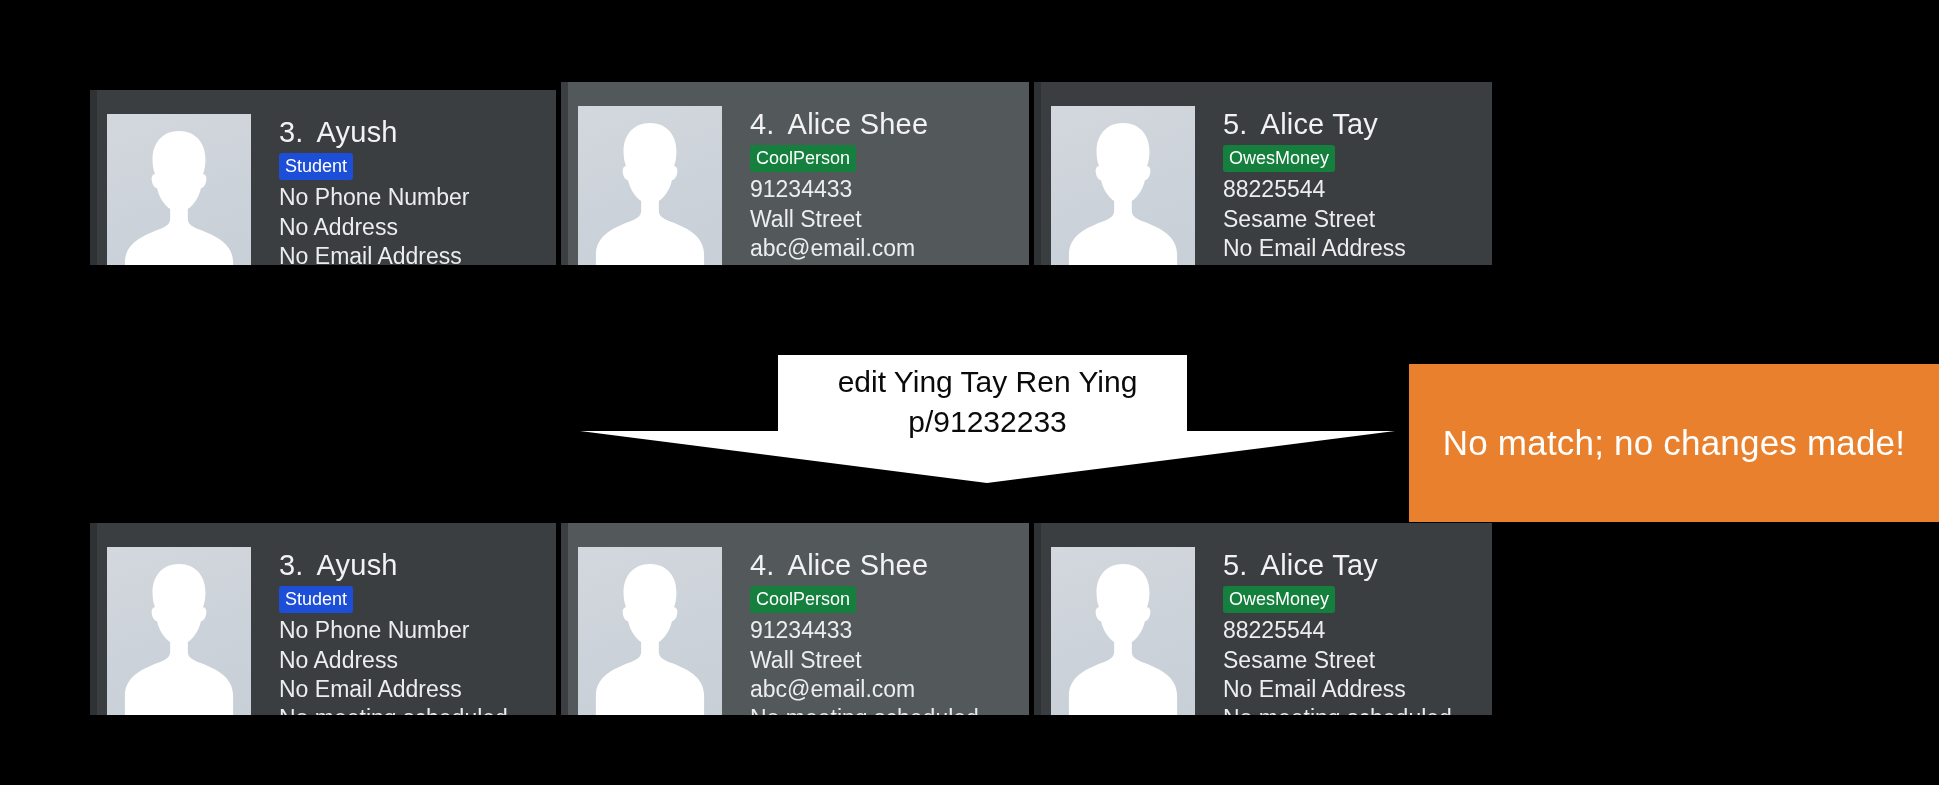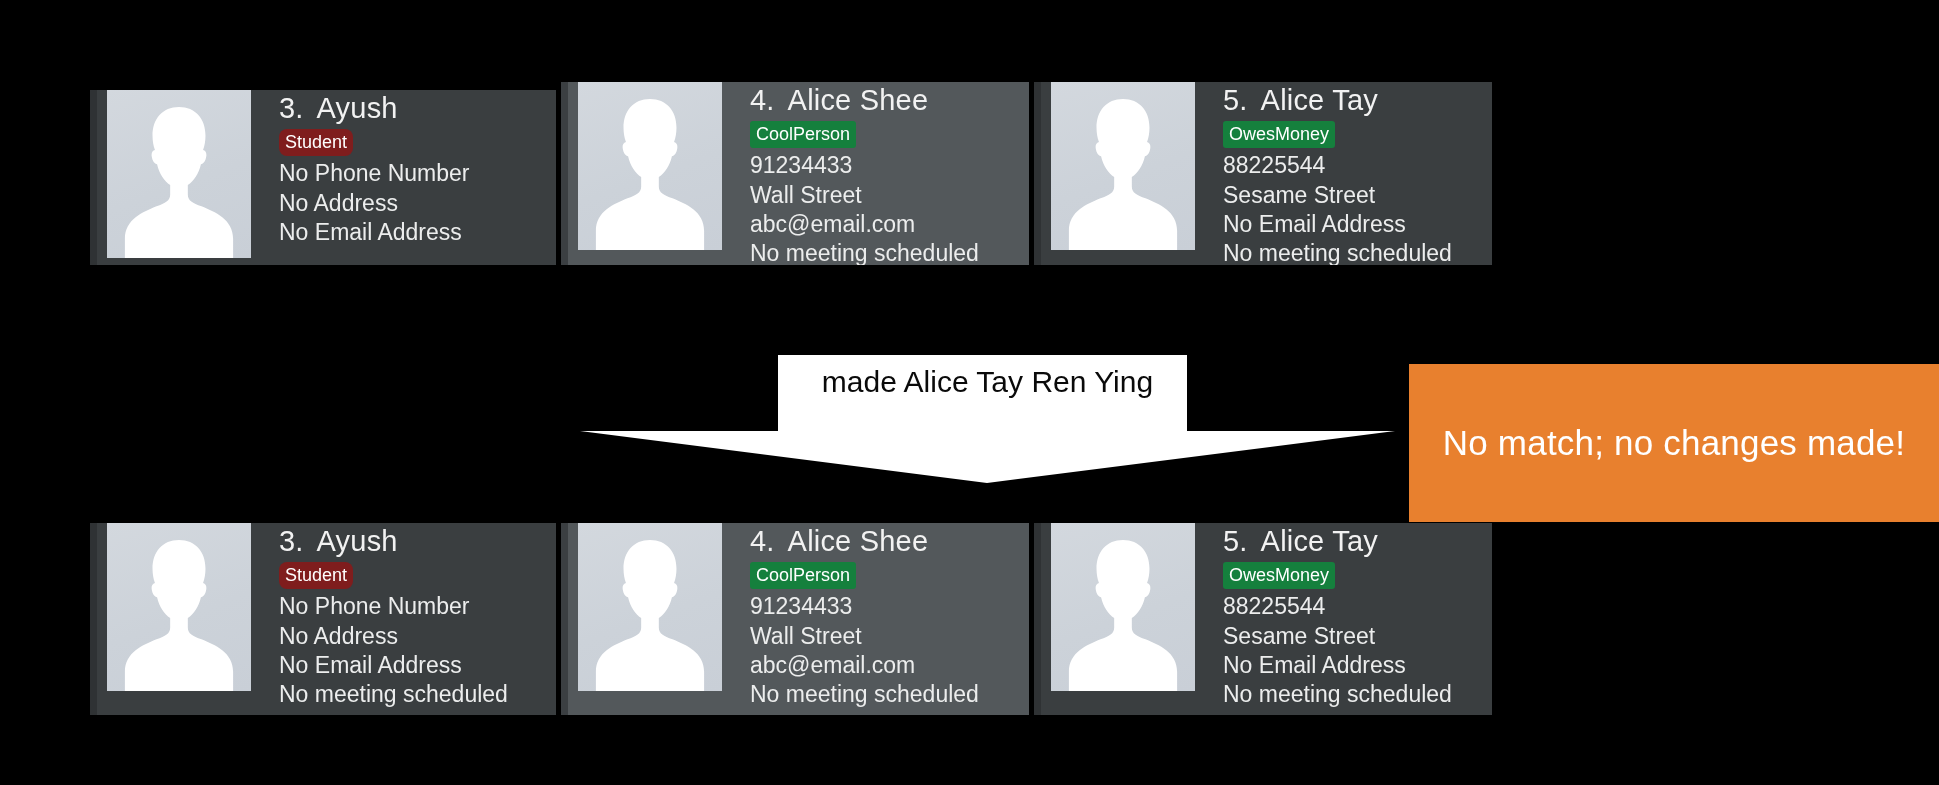--- a/index.html
+++ b/index.html
@@ -30,20 +30,21 @@
     flex: 0 0 7px;
   }
   .card-inner {
     display: flex;
     align-items: flex-start;
     flex: 1 1 auto;
     min-width: 0;
     height: 100%;
     padding-left: 10px;
     box-sizing: border-box;
+    margin-top: 24px;
   }
 
   
   .avatar {
     flex: 0 0 auto;
     width: 144px;
     height: 168px;
     background: linear-gradient(160deg, #d3d8de 0%, #ccd2d9 55%, #c9cfd7 100%);
     position: relative;
     overflow: hidden;
@@ -72,21 +73,21 @@
   .tag {
     display: inline-block;
     font-size: 18px;
     line-height: 1;
     padding: 4px 6px 5px 6px;
     color: #ffffff;
     border-radius: 3px;
     white-space: nowrap;
     vertical-align: top;
   }
-  .tag.red   { background: #7f1d1d; border-radius: 8px; }
+  .tag.red   { background: #1d4ed8; }
   .tag.black { background: #15803d; }
 
   .field {
     color: #eceded;
     font-size: 23px;
     line-height: 1.27;
     white-space: nowrap;
   }
 
   
@@ -204,21 +205,22 @@
   </div>
 
 </div>
 
 <div id="flow-arrow">
   <svg viewBox="0 0 825 130" preserveAspectRatio="none" aria-hidden="true">
     <polygon fill="#ffffff" points="203,0 612,0 612,76 820,76 412,128 5,76 203,76"></polygon>
   </svg>
 </div>
 <div class="arrow-text">
-  <div>made Alice Tay Ren Ying</div>
+  <div>edit Ying Tay Ren Ying</div>
+  <div>p/91232233</div>
 </div>
 
 <div id="status-banner">
   <span class="status-text">No match; no changes made!</span>
 </div>
 
 <div>
 
   <div class="card" style="left:90px; top:523px; width:466px; height:192px; background:#3a3e40;">
     <div class="card-accent" style="background:#2f3234;"></div>

